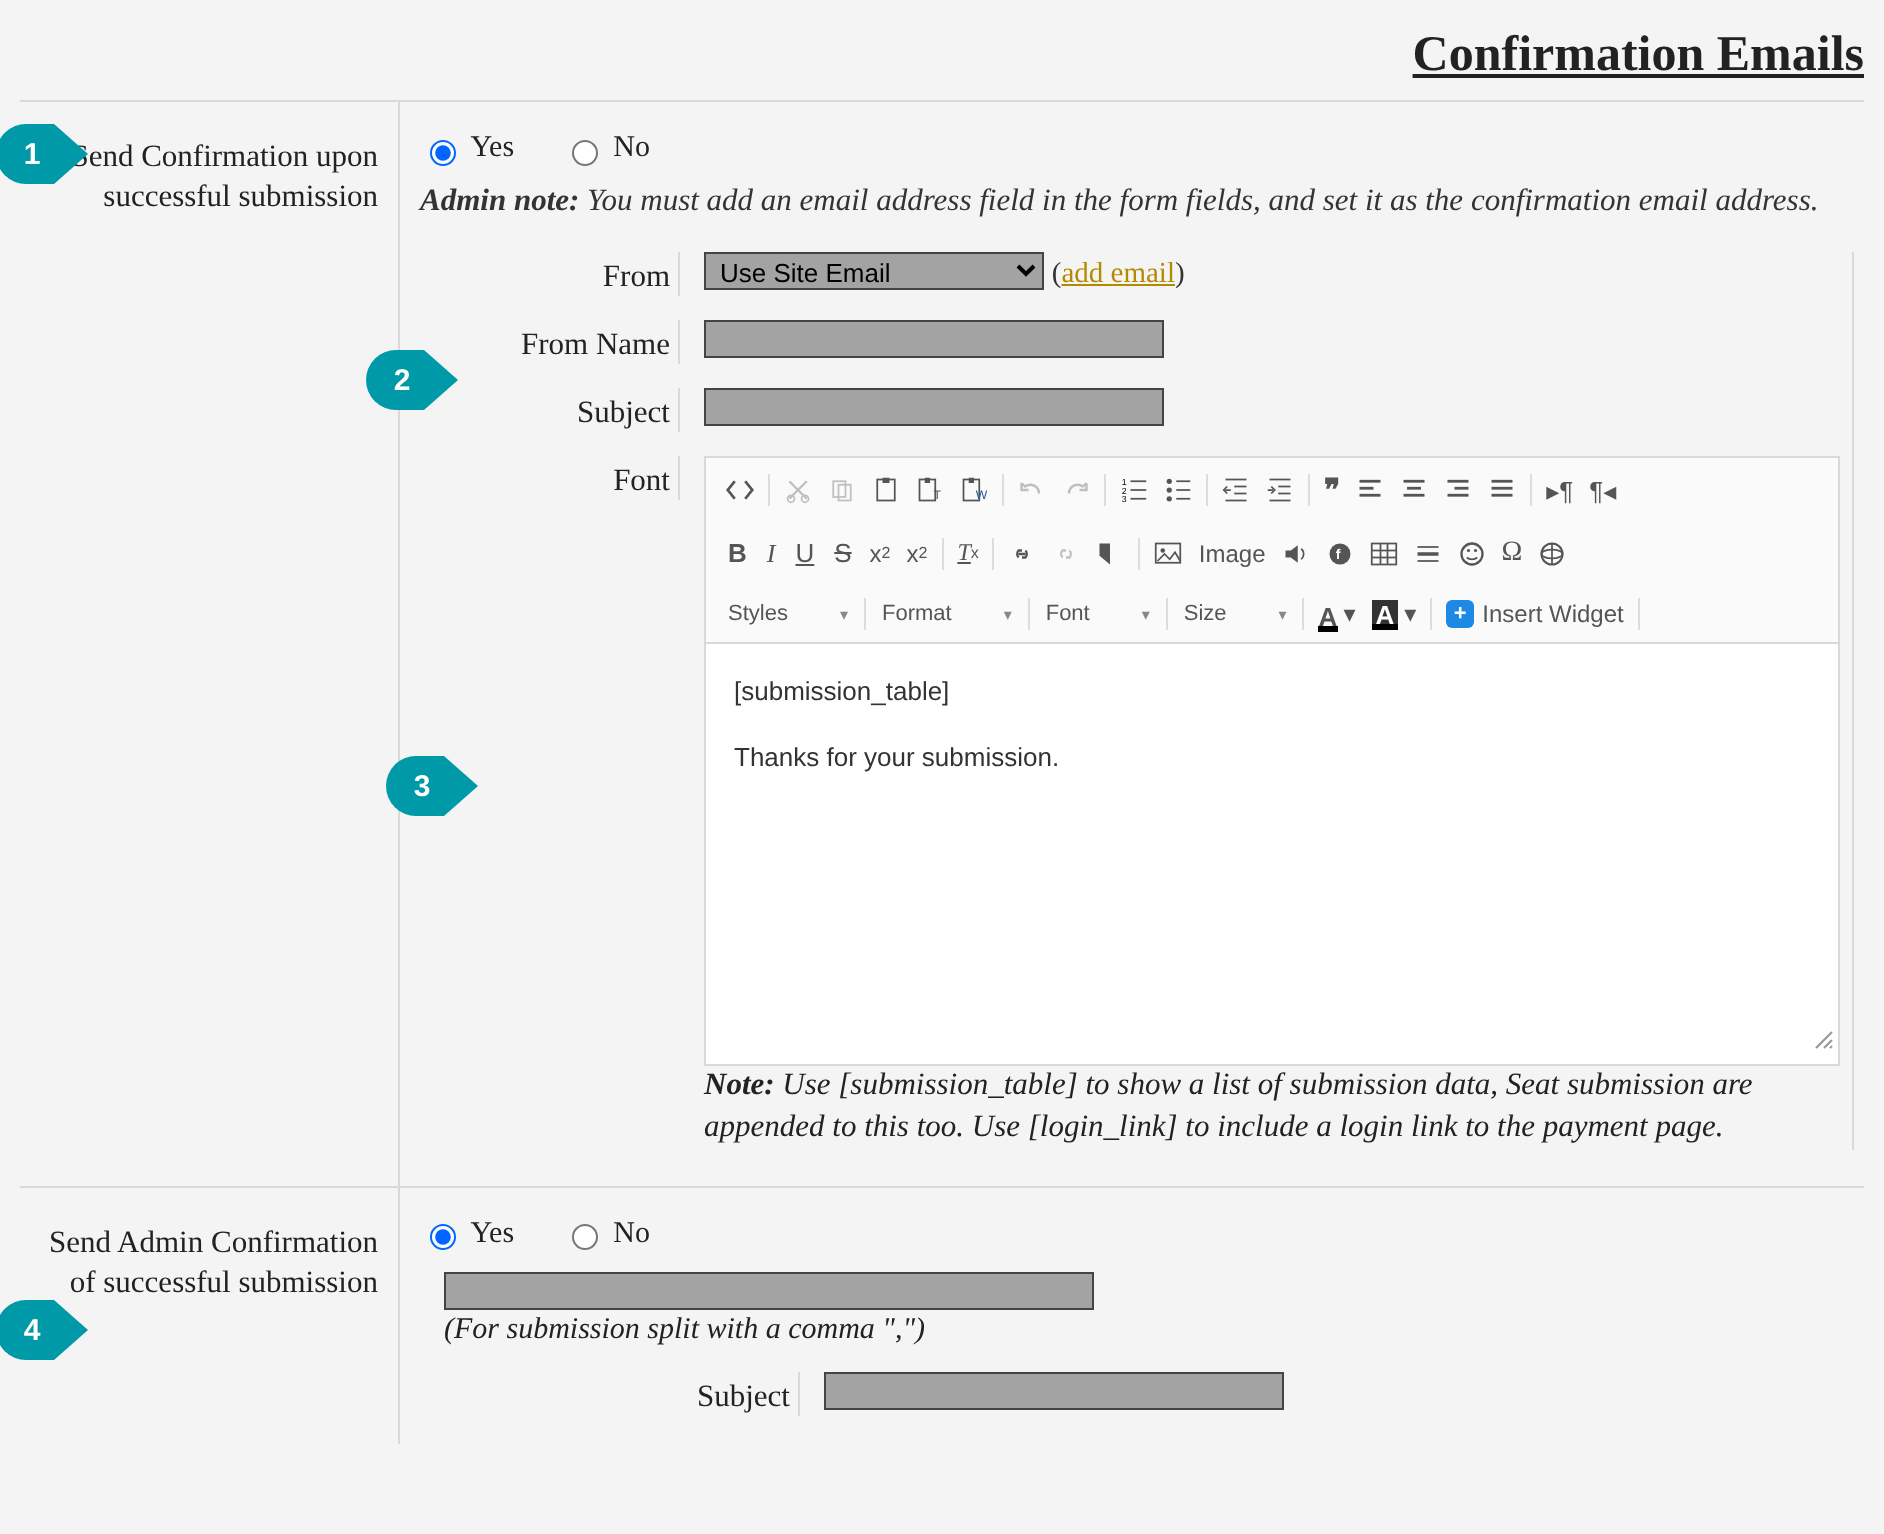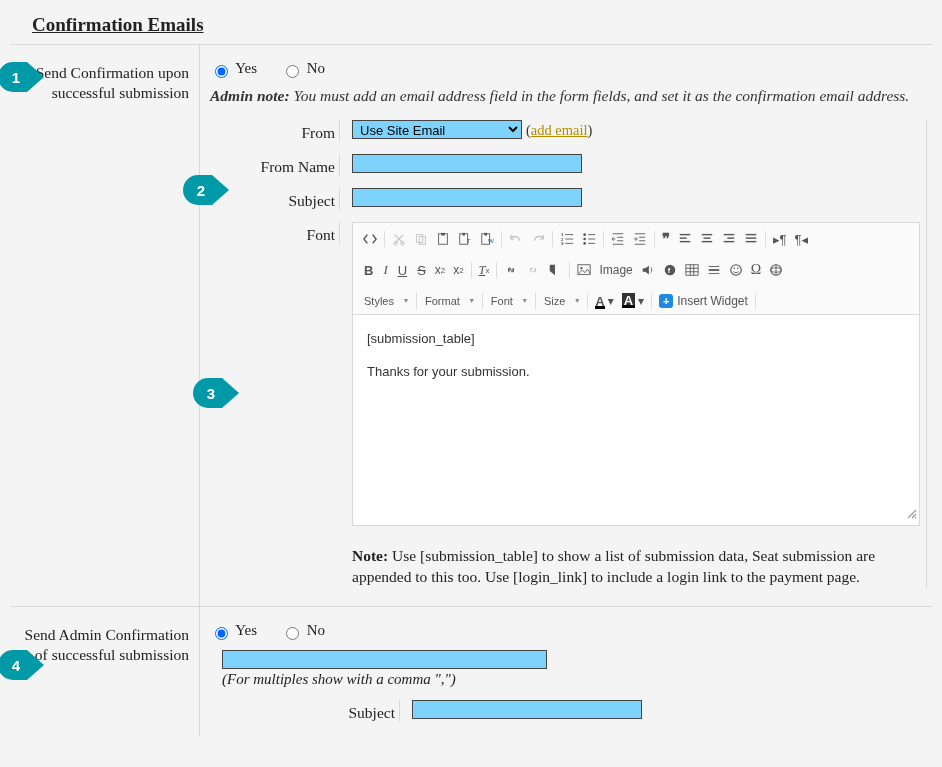--- a/index.html
+++ b/index.html
@@ -11,24 +11,25 @@
     color: #222;
     width: 942px;
   }
   .page {
     position: relative;
     padding: 10px 10px 10px 10px;
   }
   .section-title {
     font-weight: bold;
     text-decoration: underline;
-    font-size: 19px;
+    font-size: 25px;
     padding: 4px 0 8px 22px;
     border-bottom: 1px solid #d9d9d9;
     margin-bottom: 0;
+    text-align: right;
   }
   .row {
     display: flex;
     align-items: stretch;
     border-bottom: 1px solid #d9d9d9;
   }
   .row-noborder { border-bottom: none; }
   .row-label {
     width: 190px;
     min-width: 190px;
@@ -62,21 +63,21 @@
   }
   .sub-content {
     flex: 1;
     padding-left: 12px;
   }
   select, input[type=text] {
     border: 1px solid #444;
     padding: 1px 3px;
     font-size: 13px;
     height: 19px;
-    background: #7dd3fc;
+    background: #a3a3a3;
   }
   .link-gold { color: #b48a00; text-decoration: underline; cursor: pointer; font-size:14.5px;}
   .paren { color: #333; font-size:14.5px;}
   .editor {
     border: 1px solid #d9d9d9;
     background: #fff;
     width: 568px;
     font-family: Arial, Helvetica, sans-serif;
     position: relative;
   }
@@ -91,40 +92,40 @@
   }
   .tb { color: #555; font-size: 12px; padding: 3px 4px; display:inline-flex; align-items:center; }
   .tb svg { width: 14px; height: 14px; display:block; }
   .tb.disabled { color: #bbb; }
   .tb.disabled svg { opacity: 0.35; }
   .sep { width:1px; height: 16px; background:#ddd; margin: 0 3px; display:inline-block;}
   .tb-b { font-weight: bold; font-family: Arial; font-size:13px; padding: 2px 5px;}
   .tb-i { font-style: italic; font-family: Georgia; font-size:13px; padding:2px 5px;}
   .tb-u { text-decoration: underline; font-family: Arial; font-size:13px; padding:2px 5px;}
   .tb-s { text-decoration: line-through; font-family: Arial; font-size:13px; padding:2px 5px;}
-  .dd { font-size: 11px; color:#555; padding:3px 5px; display:inline-flex; align-items:center; gap:10px;}
+  .dd { font-size: 11px; color:#555; padding:3px 5px; display:inline-flex; align-items:center; gap:26px;}
   .dd .car { font-size:8px; color:#888;}
   .acolor { position:relative; display:inline-block; font-weight:bold; font-family:Arial; font-size:13px; padding:2px 0 0 0; }
   .acolor .bar { position:absolute; bottom:0; left:0; right:0; height:3px;}
   .insert-widget { display:inline-flex; align-items:center; gap:4px; font-size:12px; color:#555; padding:2px 4px;}
   .insert-widget .plus { width:14px; height:14px; background:#1e88e5; color:#fff; border-radius:3px; display:inline-flex; align-items:center; justify-content:center; font-size:11px; font-weight:bold;}
   .editor-body {
     padding: 14px 14px 10px 14px;
     font-size: 13px;
     color: #333;
     min-height: 190px;
     line-height: 1.6;
   }
   .editor-resize {
     text-align: right;
     padding: 0 2px 2px 0;
     color: #bbb;
   }
   .editor-resize svg { width:10px; height:10px; }
-  .note-below { max-width: 570px; line-height:1.35; margin-top:20px;}
+  .note-below { max-width: 570px; line-height:1.35; margin-top:0;font-style:italic;}
   .marker {
     position: absolute;
     width: 46px; height: 30px;
     display:flex; align-items:center; justify-content:center;
     color:#fff; font-family: Arial, sans-serif; font-weight:bold; font-size:15px;
     z-index: 10;
   }
   .marker svg { position:absolute; inset:0; }
   .marker span { position: relative; left:-5px; }
   .admin-row .sub-label { width: 190px; }
@@ -470,21 +471,21 @@
     <div class="row-label">Send Admin Confirmation of successful submission</div>
     <div class="row-content">
       <div class="radio-row">
         <label><input type="radio" name="adminconf" checked="" style=""> <span>Yes</span></label>
         <label><input type="radio" name="adminconf" style=""> <span>No</span></label>
       </div>
       <div style="margin-top:10px;">
         <div class="sub-row admin-row">
           <div class="sub-content">
             <input type="text" style="width: 325px;"><br>
-            <div class="hint-italic">(For multiples show with a comma ",")</div>
+            <div class="hint-italic">(For submission split with a comma ",")</div>
           </div>
         </div>
         <div class="sub-row admin-row" style="margin-bottom:0;">
           <div class="sub-label">Subject</div>
           <div class="sub-content">
             <input type="text" style="width: 230px;">
           </div>
         </div>
       </div>
     </div>

